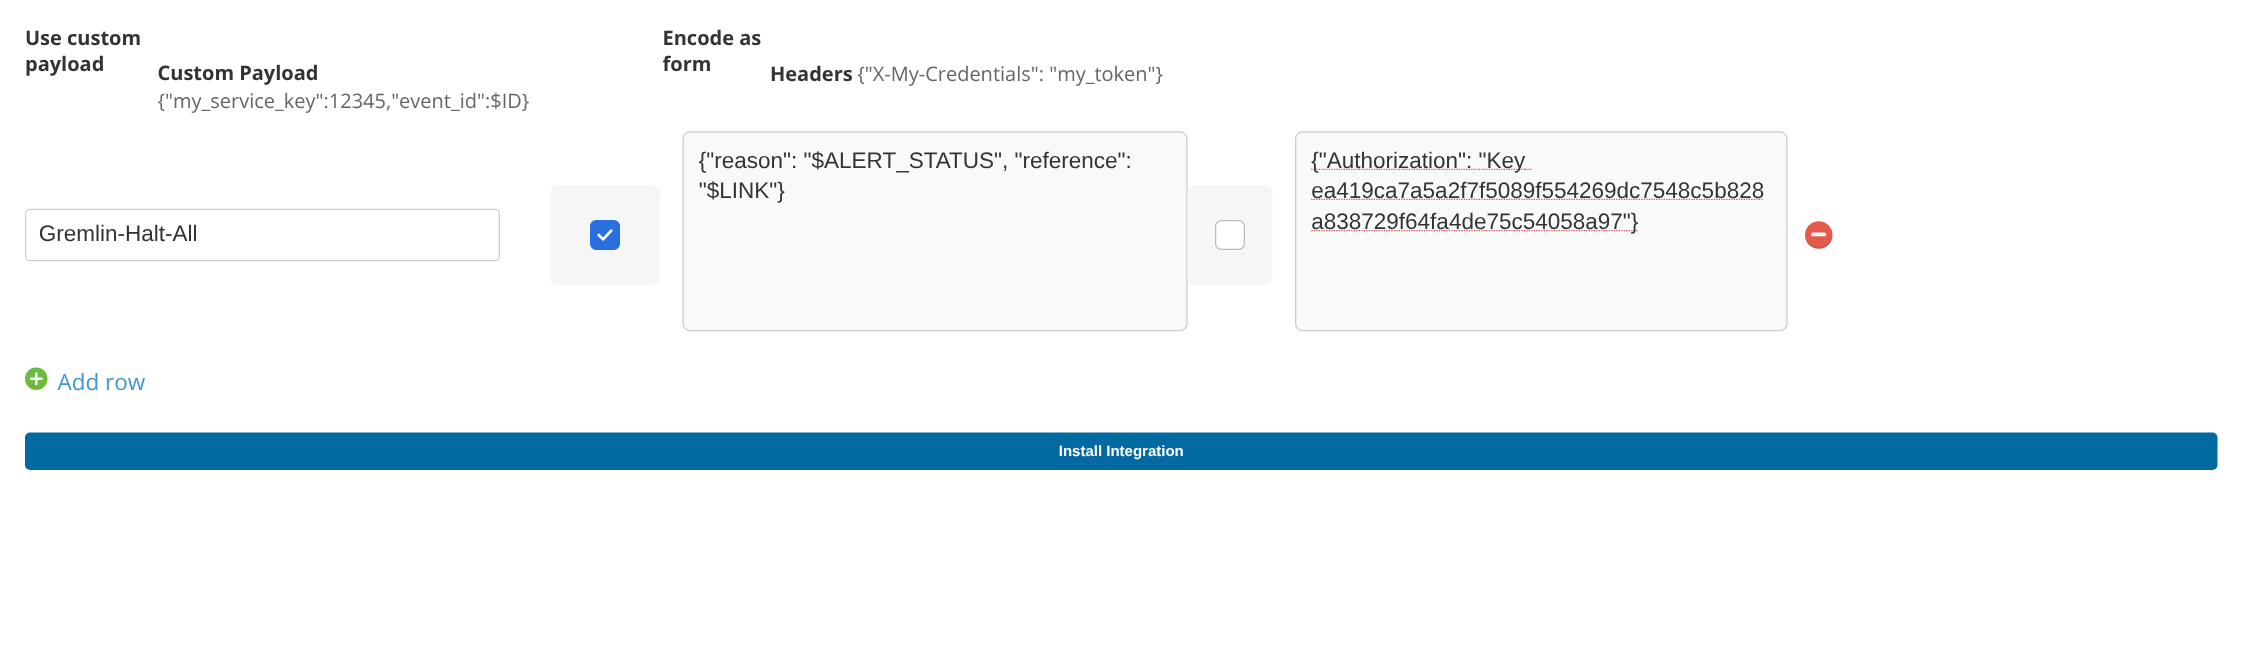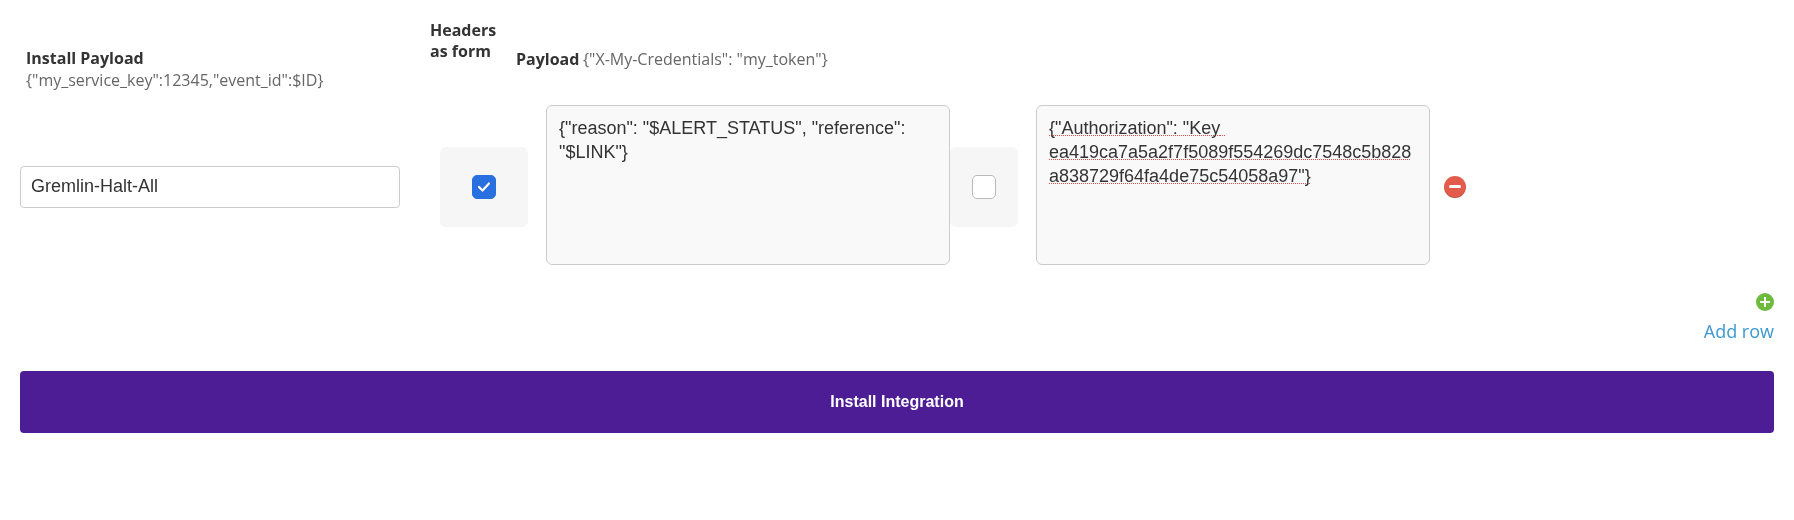--- a/index.html
+++ b/index.html
@@ -126,24 +126,23 @@
     position: absolute;
     left: 5px; right: 5px; top: 50%; height: 3px;
     margin-top: -1.5px;
     background: #fff;
     border-radius: 2px;
   }
 
   .add-row-line {
     margin-top: 24px;
     display: flex;
-    align-items: flex-end;
+    align-items: flex-start;
     gap: 8px;
     cursor: pointer;
-    flex-direction: column;
   }
   .add-icon {
     width: 18px; height: 18px;
     border-radius: 50%;
     background: #6dbb3d;
     position: relative;
   }
   .add-icon::before, .add-icon::after {
     content: "";
     position: absolute;
@@ -152,45 +151,48 @@
   .add-icon::before { left: 4px; right: 4px; top: 50%; height: 2px; margin-top: -1px; }
   .add-icon::after  { top: 4px; bottom: 4px; left: 50%; width: 2px; margin-left: -1px; }
   .add-row-link {
     color: #3c97d3;
     font-size: 18px;
   }
 
   .install-btn {
     margin-top: 28px;
     display: inline-block;
-    padding: 22px 18px;
-    background: #4c1d95;
+    padding: 8px 18px;
+    background: #0369a1;
     color: #fff;
     font-weight: 700;
-    font-size: 16px;
+    font-size: 12px;
     border: none;
     border-radius: 4px;
     cursor: pointer;
   }
 </style>
 </head>
 <body>
 
 <div class="table-wrap">
 
   <div class="hdr-row">
+    <div class="col-usecustom th-narrow">
+      <span class="th">Use custom payload</span>
+    </div>
     <div class="col-payload">
-      <span class="th">Install Payload</span>
+      <span class="th">Custom Payload</span>
       <div class="th-sub">{"my_service_key":12345,"event_id":$ID}</div>
     </div>
     <div class="col-encode th-narrow">
-      <span class="th">Headers as form</span>
+      <span class="th">Encode as form</span>
     </div>
     <div class="col-headers">
-      <span class="th">Payload</span>
+      <span class="th">Headers</span>
       <span class="th-sub">{"X-My-Credentials": "my_token"}</span>
     </div>
     <div class="col-remove"></div>
   </div>
 
   <div class="data-row">
     <div class="col-name">
       <div class="name-stack">
         <input class="text-input" type="text" value="Gremlin-Halt-All" style="">
       </div>

